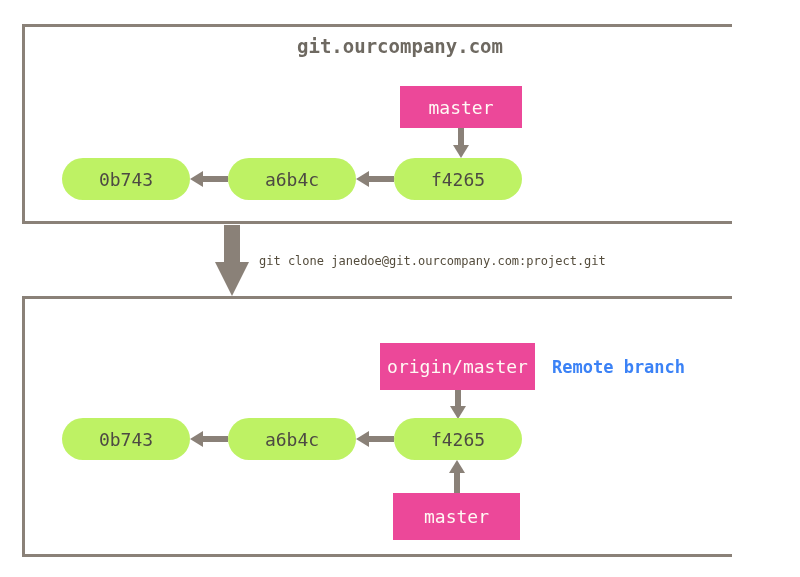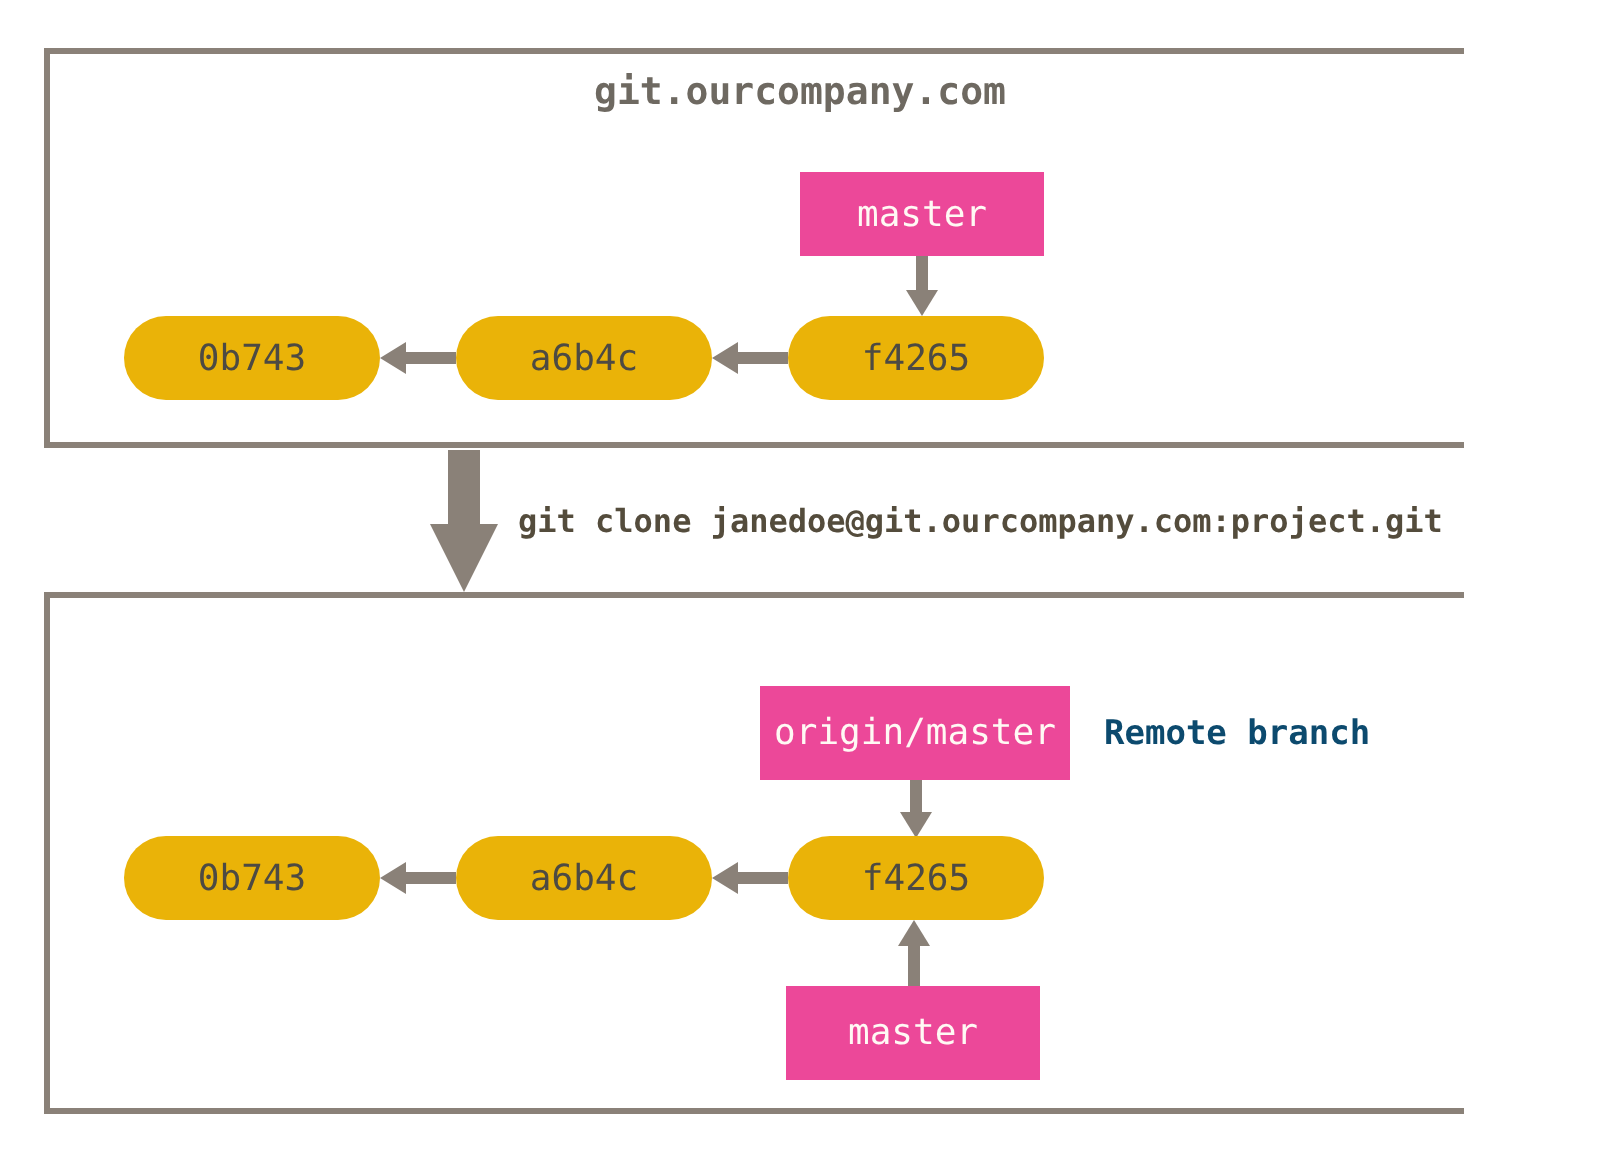--- a/index.html
+++ b/index.html
@@ -44,21 +44,21 @@
   }
   .branch-remote-master { left: 400px; top: 86px;  width: 122px; height: 42px; }
   .branch-origin-master { left: 380px; top: 343px; width: 155px; height: 47px; }
   .branch-local-master  { left: 393px; top: 493px; width: 127px; height: 47px; }
 
   .pill {
     position: absolute;
     width: 128px;
     height: 42px;
     border-radius: 21px;
-    background: #eab308;
+    background: #bef264;
     color: #4D4A43;
     font-size: 18px;
     display: flex;
     align-items: center;
     justify-content: center;
   }
   .row-remote { top: 158px; }
   .row-local  { top: 418px; }
   .col-0 { left: 62px; }
   .col-1 { left: 228px; }
@@ -87,31 +87,31 @@
   .vl-shaft { left: 454px; top: 473px; height: 20px; }
 
   
   .clone-shaft { left: 224px; top: 225px; width: 16px; height: 37px; }
   .clone-head  { left: 215px; top: 262px; border-left: 17px solid transparent; border-right: 17px solid transparent; border-top: 34px solid #8A8178; }
 
   .clone-command {
     position: absolute;
     left: 259px;
     top: 250px;
-    font-size: 16px;
-    font-weight: bold;
+    font-size: 12px;
+    font-weight: normal;
     color: #544C3C;
     white-space: nowrap;
     line-height: 22px;
   }
   .annotation {
     position: absolute;
     font-size: 17px;
     font-weight: bold;
-    color: #0c4a6e;
+    color: #3b82f6;
     white-space: nowrap;
     line-height: 20px;
   }
   .annotation-remote { left: 552px; top: 357px; }
   .annotation-local  { left: 537px; top: 506px; }
 </style>
 </head>
 <body>
 
 <div class="canvas">

